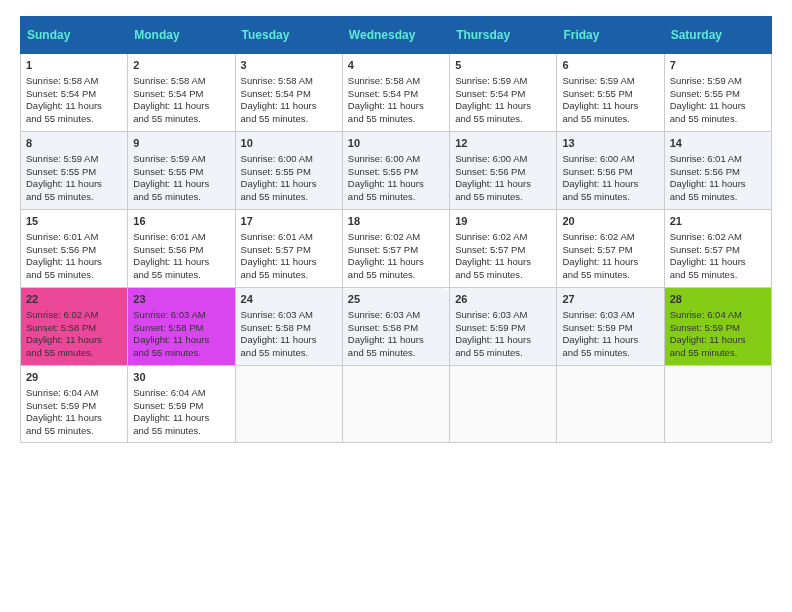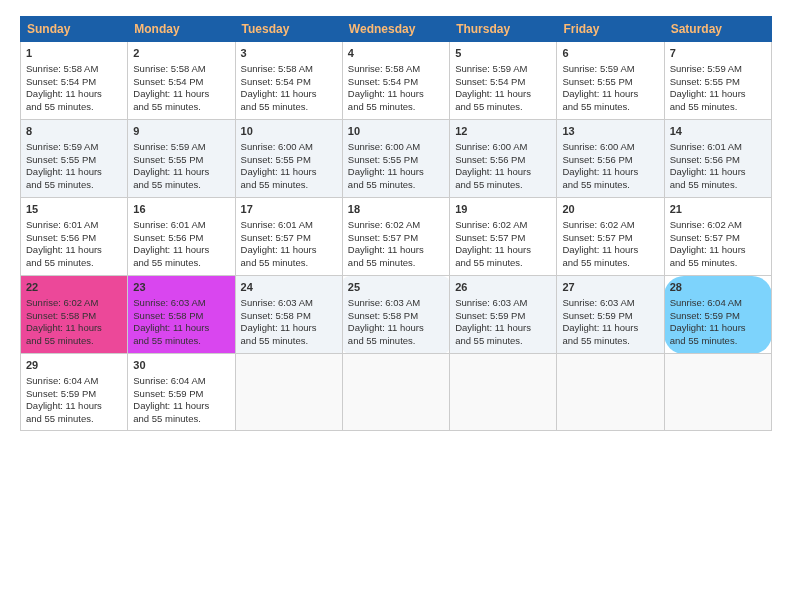--- a/index.html
+++ b/index.html
@@ -55,24 +55,24 @@
       font-size: 14px;
       color: #555;
     }
     .calendar {
       width: 100%;
       border-collapse: collapse;
       border: 1px solid #ccc;
     }
     .calendar th {
       background-color: #1a5fa8;
-      color: #fdba74;
+      color: #5eead4;
       font-weight: bold;
       font-size: 12px;
-      padding: 5px 6px;
+      padding: 11px 6px;
       border: 1px solid #1a5fa8;
       text-align: left;
     }
     .calendar td {
       border: 1px solid #ccc;
       vertical-align: top;
       padding: 4px 5px;
       width: calc(100% / 7);
       height: 78px;
       background: #fff;
@@ -141,21 +141,21 @@
           <td><span class="day-num">20</span><span>Sunrise: 6:02 AM</span><br><span>Sunset: 5:57 PM</span><br><span>Daylight: 11 hours</span><br><span>and 55 minutes.</span></td>
           <td><span class="day-num">21</span><span>Sunrise: 6:02 AM</span><br><span>Sunset: 5:57 PM</span><br><span>Daylight: 11 hours</span><br><span>and 55 minutes.</span></td>
         </tr>
         <tr>
           <td style="background-color: #ec4899;"><span class="day-num">22</span><span>Sunrise: 6:02 AM</span><br><span>Sunset: 5:58 PM</span><br><span>Daylight: 11 hours</span><br><span>and 55 minutes.</span></td>
           <td style="background-color: #d946ef;"><span class="day-num">23</span><span>Sunrise: 6:03 AM</span><br><span>Sunset: 5:58 PM</span><br><span>Daylight: 11 hours</span><br><span>and 55 minutes.</span></td>
           <td style="background-color: rgb(240, 244, 248);"><span class="day-num">24</span><span>Sunrise: 6:03 AM</span><br><span>Sunset: 5:58 PM</span><br><span>Daylight: 11 hours</span><br><span>and 55 minutes.</span></td>
           <td style="background-color: rgb(240, 244, 248); border-radius: 8px;"><span class="day-num">25</span><span>Sunrise: 6:03 AM</span><br><span>Sunset: 5:58 PM</span><br><span>Daylight: 11 hours</span><br><span>and 55 minutes.</span></td>
           <td style="background-color: rgb(240, 244, 248);"><span class="day-num">26</span><span>Sunrise: 6:03 AM</span><br><span>Sunset: 5:59 PM</span><br><span>Daylight: 11 hours</span><br><span>and 55 minutes.</span></td>
           <td style="background-color: rgb(240, 244, 248);"><span class="day-num">27</span><span>Sunrise: 6:03 AM</span><br><span>Sunset: 5:59 PM</span><br><span>Daylight: 11 hours</span><br><span>and 55 minutes.</span></td>
-          <td style="background-color: #7dd3fc; border-radius: 20px;"><span class="day-num">28</span><span>Sunrise: 6:04 AM</span><br><span>Sunset: 5:59 PM</span><br><span>Daylight: 11 hours</span><br><span>and 55 minutes.</span></td>
+          <td style="background-color: #84cc16;"><span class="day-num">28</span><span>Sunrise: 6:04 AM</span><br><span>Sunset: 5:59 PM</span><br><span>Daylight: 11 hours</span><br><span>and 55 minutes.</span></td>
         </tr>
         <tr class="last-row">
           <td><span class="day-num">29</span><span>Sunrise: 6:04 AM</span><br><span>Sunset: 5:59 PM</span><br><span>Daylight: 11 hours</span><br><span>and 55 minutes.</span></td>
           <td><span class="day-num">30</span><span>Sunrise: 6:04 AM</span><br><span>Sunset: 5:59 PM</span><br><span>Daylight: 11 hours</span><br><span>and 55 minutes.</span></td>
           <td class="empty-cell"></td>
           <td class="empty-cell"></td>
           <td class="empty-cell"></td>
           <td class="empty-cell"></td>
           <td class="empty-cell"></td>
         </tr>

